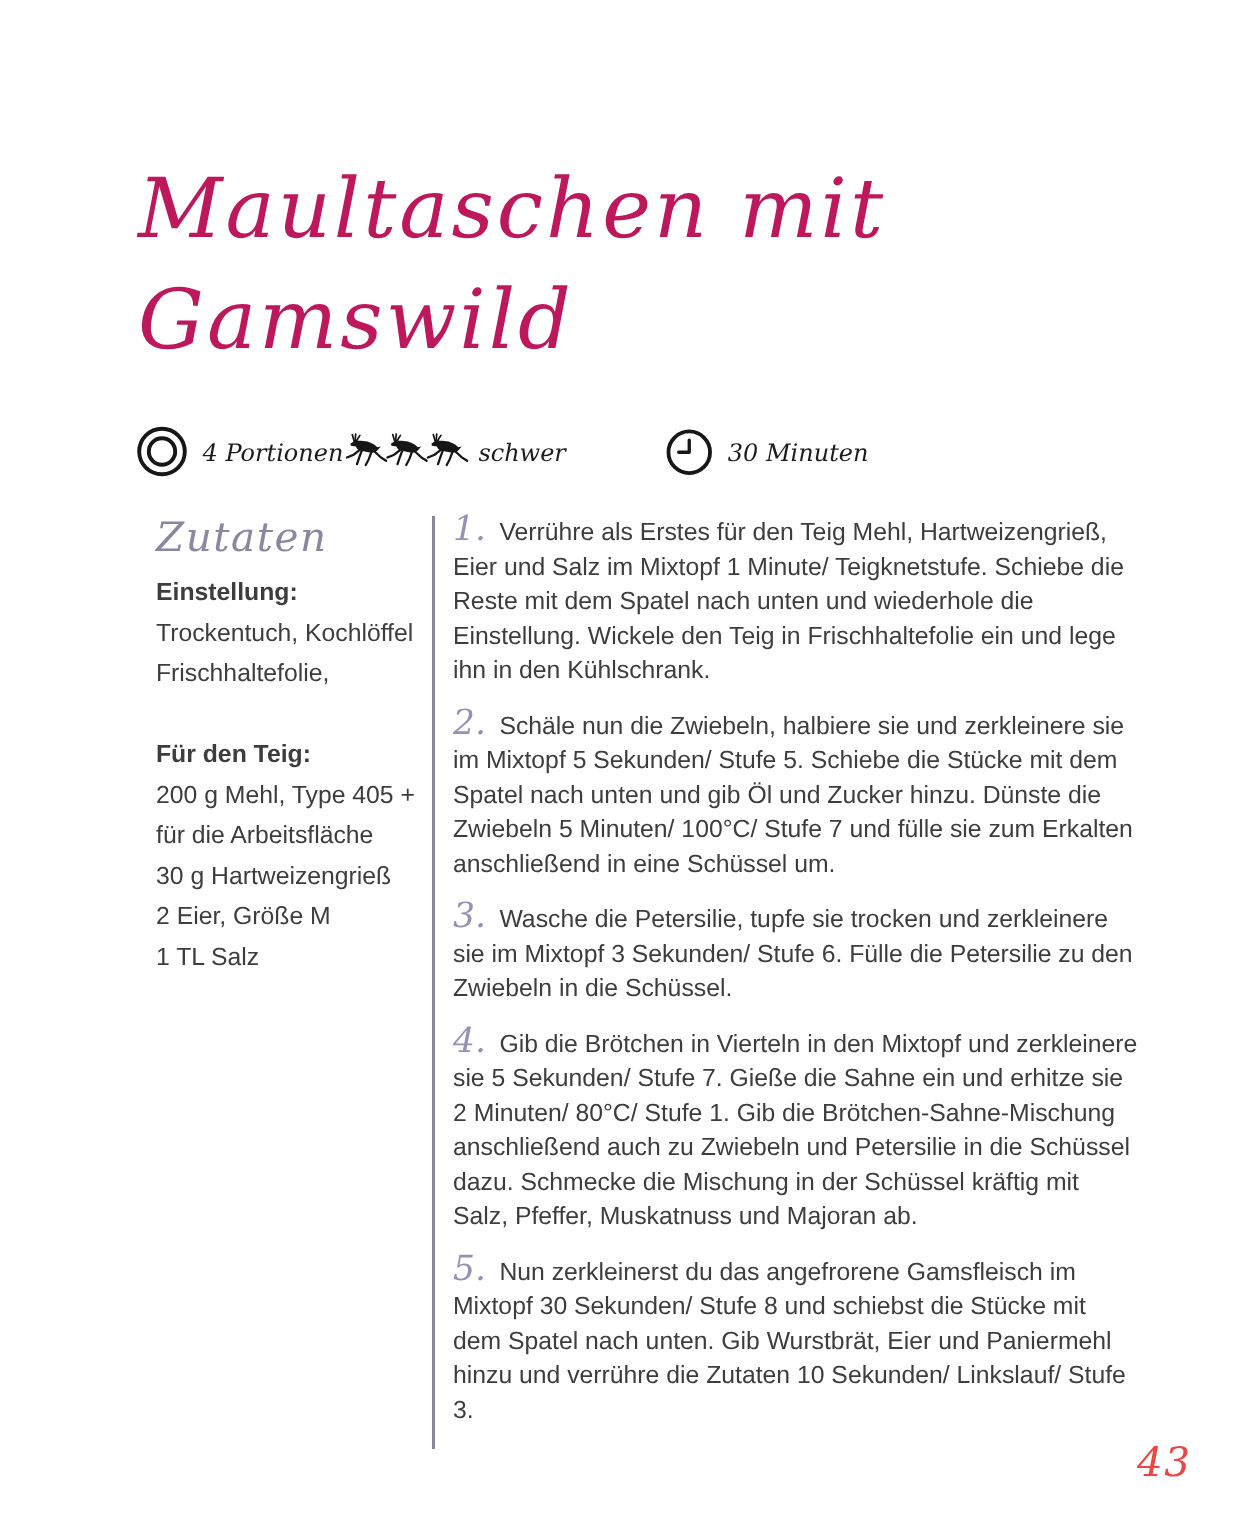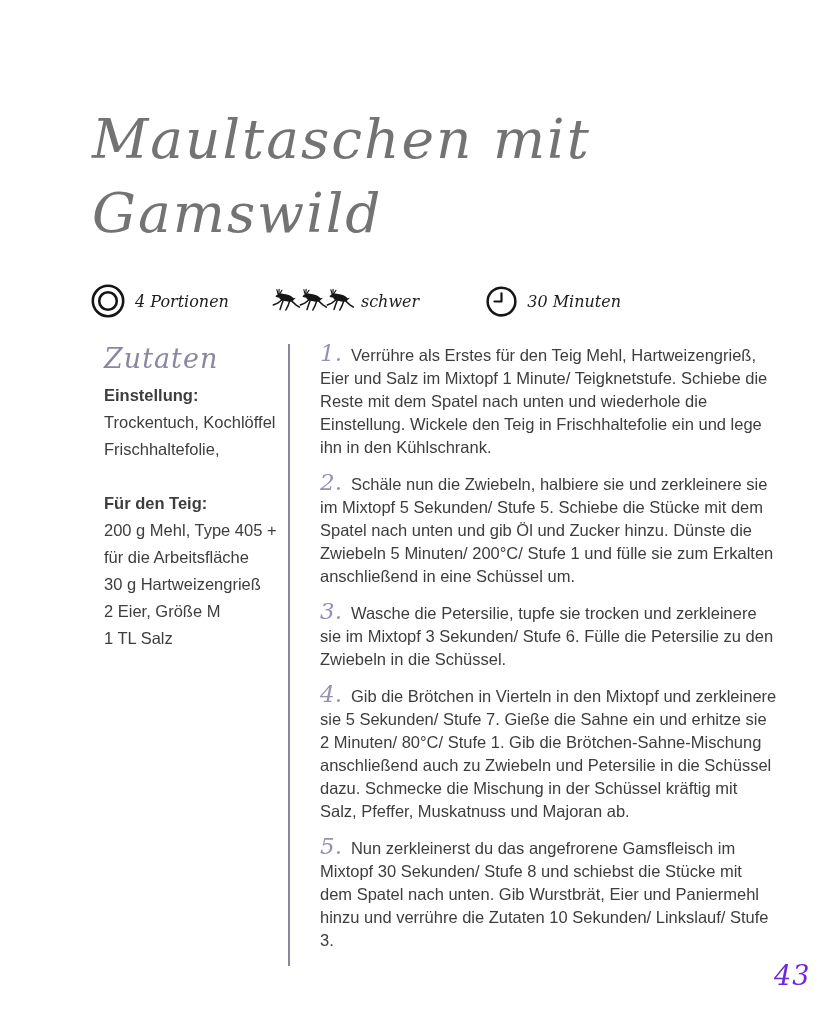--- a/index.html
+++ b/index.html
@@ -16,21 +16,21 @@
   }
   .script {
     font-family: "DejaVu Serif", serif;
     font-style: italic;
   }
   
   .title {
     position: absolute;
     left: 92px;
     top: 102px;
-    color: #737373;
+    color: #be185d;
     font-size: 55px;
     line-height: 74px;
     font-weight: 400;
     letter-spacing: 2px;
   }
   
   .meta-row {
     position: absolute;
     left: 90px;
     top: 280px;
@@ -41,39 +41,39 @@
   .meta-item { display: flex; align-items: center; }
   .meta-label {
     font-size: 16px;
     color: #1c1c1c;
     margin-left: 9px;
     white-space: nowrap;
   }
   .icon-svg { display: block; }
   .deer-group { display: flex; align-items: center; }
   .deer-group svg { margin-right: -3px; }
-  .gap-a { margin-right: 42px; }
+  .gap-a { }
   .gap-b { margin-right: 66px; align-items: center; }
   
   .content {
     position: absolute;
     left: 104px;
     top: 344px;
     width: 655px;
     display: flex;
     align-items: stretch;
   }
   .left-col { width: 172px; flex: none; }
   .divider {
     flex: none;
     width: 2px;
     background: #8a879c;
     margin-left: 12px;
   }
-  .right-col { flex: none; width: 458px; margin-left: 30px; }
+  .right-col { flex: none; width: 458px; margin-left: 12px; }
   .ingredients-heading {
     font-size: 27px;
     color: #8b87a0;
     line-height: 30px;
     margin: 0 0 8px 0;
     font-weight: 400;
     letter-spacing: 1px;
   }
   .ing-group-title {
     font-size: 16.5px;
@@ -93,24 +93,24 @@
     margin-bottom: 14px;
   }
   .step-num {
     font-size: 23px;
     color: #9790b4;
     margin-right: 9px;
     line-height: 0;
   }
   .page-number {
     position: absolute;
-    left: 774px;
+    left: 758px;
     top: 960px;
     font-size: 27px;
-    color: #6d28d9;
+    color: #ef4444;
     letter-spacing: 1px;
   }
 </style>
 </head>
 <body>
 
 <div class="page">
 
   <div class="title script">
     <div>Maultaschen mit</div>
@@ -190,21 +190,21 @@
         <div class="ing-line">30 g Hartweizengrieß</div>
         <div class="ing-line">2 Eier, Größe M</div>
         <div class="ing-line">1 TL Salz</div>
       </div>
     </div>
 
     <div class="divider"></div>
 
     <div class="right-col">
       <p class="step"><span class="step-num script">1.</span><span>Verrühre als Erstes für den Teig Mehl, Hartweizengrieß, Eier und Salz im Mixtopf 1 Minute/ Teigknetstufe. Schiebe die Reste mit dem Spatel nach unten und wiederhole die Einstellung. Wickele den Teig in Frischhaltefolie ein und lege ihn in den Kühlschrank.</span></p>
-      <p class="step"><span class="step-num script">2.</span><span>Schäle nun die Zwiebeln, halbiere sie und zerkleinere sie im Mixtopf 5 Sekunden/ Stufe 5. Schiebe die Stücke mit dem Spatel nach unten und gib Öl und Zucker hinzu. Dünste die Zwiebeln 5 Minuten/ 200°C/ Stufe 1 und fülle sie zum Erkalten anschließend in eine Schüssel um.</span></p>
+      <p class="step"><span class="step-num script">2.</span><span>Schäle nun die Zwiebeln, halbiere sie und zerkleinere sie im Mixtopf 5 Sekunden/ Stufe 5. Schiebe die Stücke mit dem Spatel nach unten und gib Öl und Zucker hinzu. Dünste die Zwiebeln 5 Minuten/ 100°C/ Stufe 7 und fülle sie zum Erkalten anschließend in eine Schüssel um.</span></p>
       <p class="step"><span class="step-num script">3.</span><span>Wasche die Petersilie, tupfe sie trocken und zerkleinere sie im Mixtopf 3 Sekunden/ Stufe 6. Fülle die Petersilie zu den Zwiebeln in die Schüssel.</span></p>
       <p class="step"><span class="step-num script">4.</span><span>Gib die Brötchen in Vierteln in den Mixtopf und zerkleinere sie 5 Sekunden/ Stufe 7. Gieße die Sahne ein und erhitze sie 2 Minuten/ 80°C/ Stufe 1. Gib die Brötchen-Sahne-Mischung anschließend auch zu Zwiebeln und Petersilie in die Schüssel dazu. Schmecke die Mischung in der Schüssel kräftig mit Salz, Pfeffer, Muskatnuss und Majoran ab.</span></p>
       <p class="step"><span class="step-num script">5.</span><span>Nun zerkleinerst du das angefrorene Gamsfleisch im Mixtopf 30 Sekunden/ Stufe 8 und schiebst die Stücke mit dem Spatel nach unten. Gib Wurstbrät, Eier und Paniermehl hinzu und verrühre die Zutaten 10 Sekunden/ Linkslauf/ Stufe 3.</span></p>
     </div>
 
   </div>
 
   <div class="page-number script">43</div>
 
 </div>

